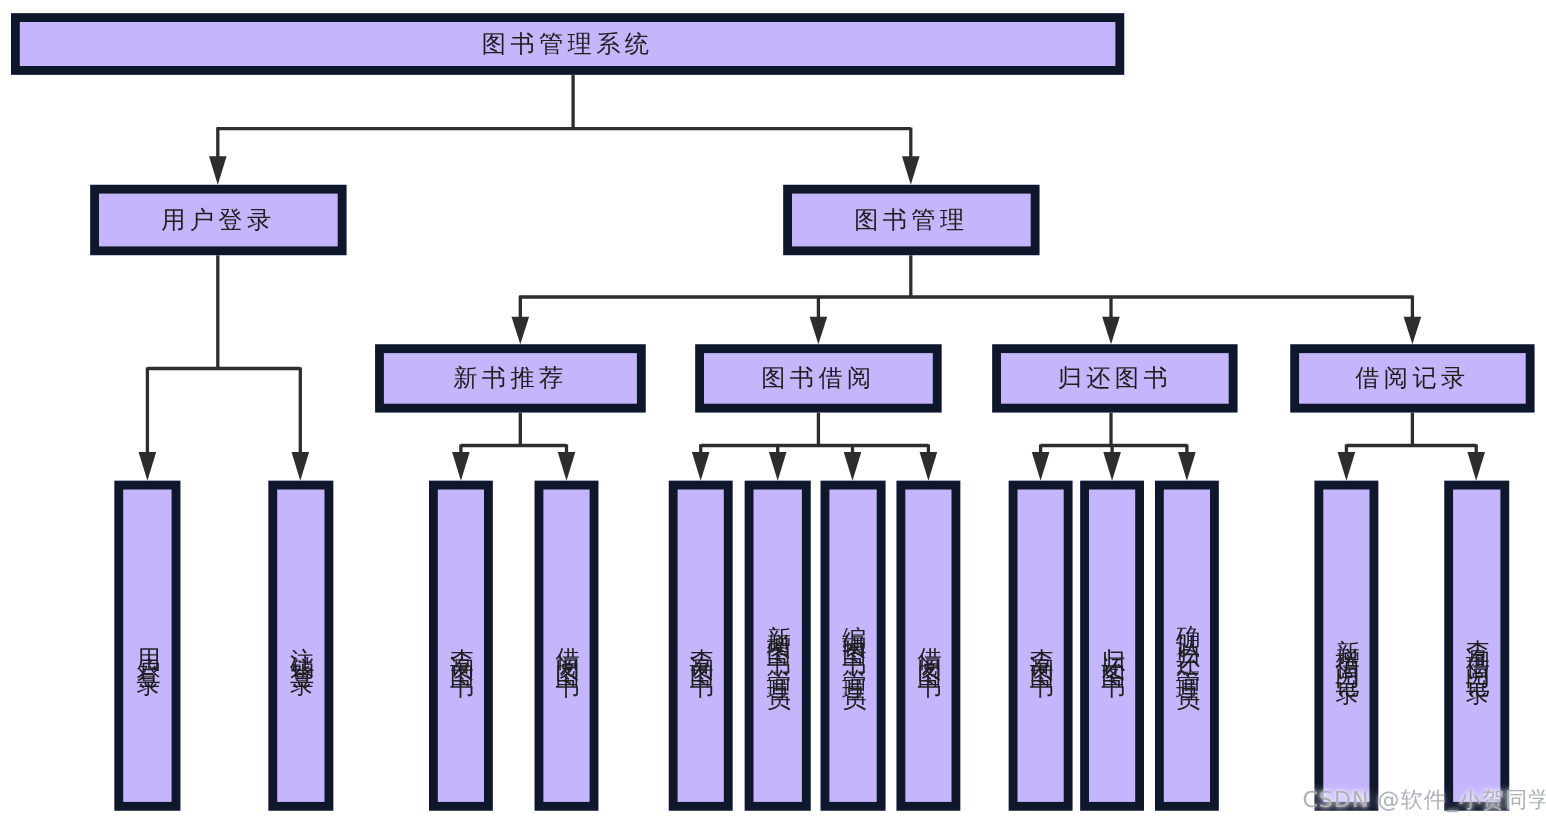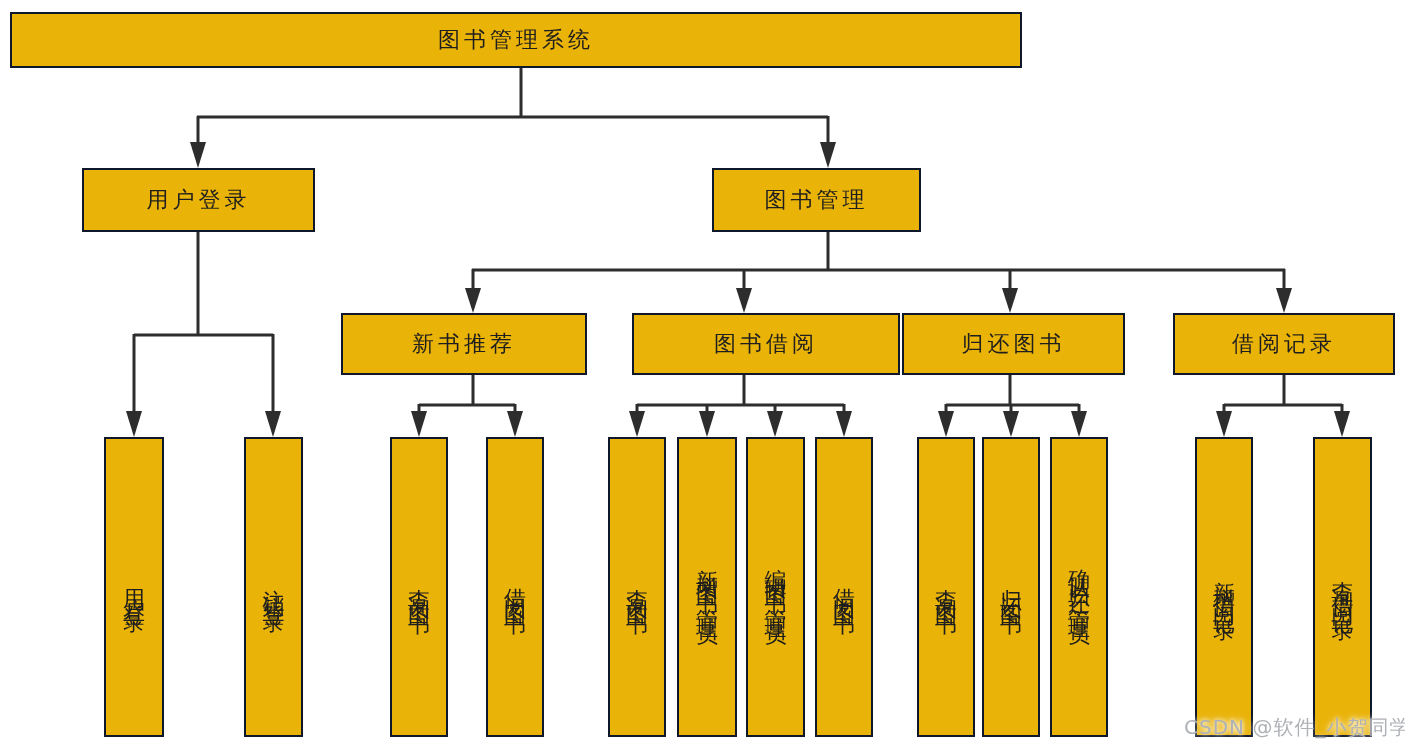--- a/index.html
+++ b/index.html
@@ -7,45 +7,45 @@
     width: 1405px; height: 747px;
     position: relative;
     background: #ffffff;
     font-family: "DejaVu Sans", "Liberation Sans", sans-serif;
     overflow: hidden;
   }
   #connectors { position: absolute; left: 0; top: 0; z-index: 1; }
   .node {
     position: absolute;
     box-sizing: border-box;
-    background: #eab308;
-    border: 2px solid #0f172a;
+    background: #c4b5fd;
+    border: 8px solid #0f172a;
     display: flex;
     align-items: center;
     justify-content: center;
     color: #1e1e1e;
     z-index: 2;
   }
   .hlabel { font-size: 22px; letter-spacing: 4px; font-weight: 500; white-space: nowrap; }
   .leaf { top: 437px; height: 300px; }
   .vtext {
     writing-mode: vertical-rl;
     text-orientation: mixed;
     font-size: 22px;
     font-weight: 500;
     letter-spacing: 8px;
     line-height: 1.1;
     color: #1e1e1e;
   }
   
   #n-root        { left: 10px;   top: 12px;  width: 1012px; height: 56px; }
   #n-user-login  { left: 82px;   top: 168px; width: 233px;  height: 64px; }
-  #n-book-mgmt   { left: 712px;  top: 168px; width: 209px;  height: 64px; }
+  #n-book-mgmt   { left: 712px;  top: 168px; width: 233px;  height: 64px; }
   #n-new-book    { left: 341px;  top: 313px; width: 246px;  height: 62px; }
-  #n-book-borrow { left: 632px;  top: 313px; width: 268px;  height: 62px; }
+  #n-book-borrow { left: 632px;  top: 313px; width: 224px;  height: 62px; }
   #n-current     { left: 902px;  top: 313px; width: 223px;  height: 62px; }
   #n-records     { left: 1173px; top: 313px; width: 222px;  height: 62px; }
   #l-a1 { left: 104px;  width: 60px; }
   #l-a2 { left: 244px;  width: 59px; }
   #l-b1 { left: 390px;  width: 58px; }
   #l-b2 { left: 486px;  width: 58px; }
   #l-c1 { left: 608px;  width: 58px; }
   #l-c2 { left: 677px;  width: 60px; }
   #l-c3 { left: 746px;  width: 59px; }
   #l-c4 { left: 815px;  width: 58px; }

